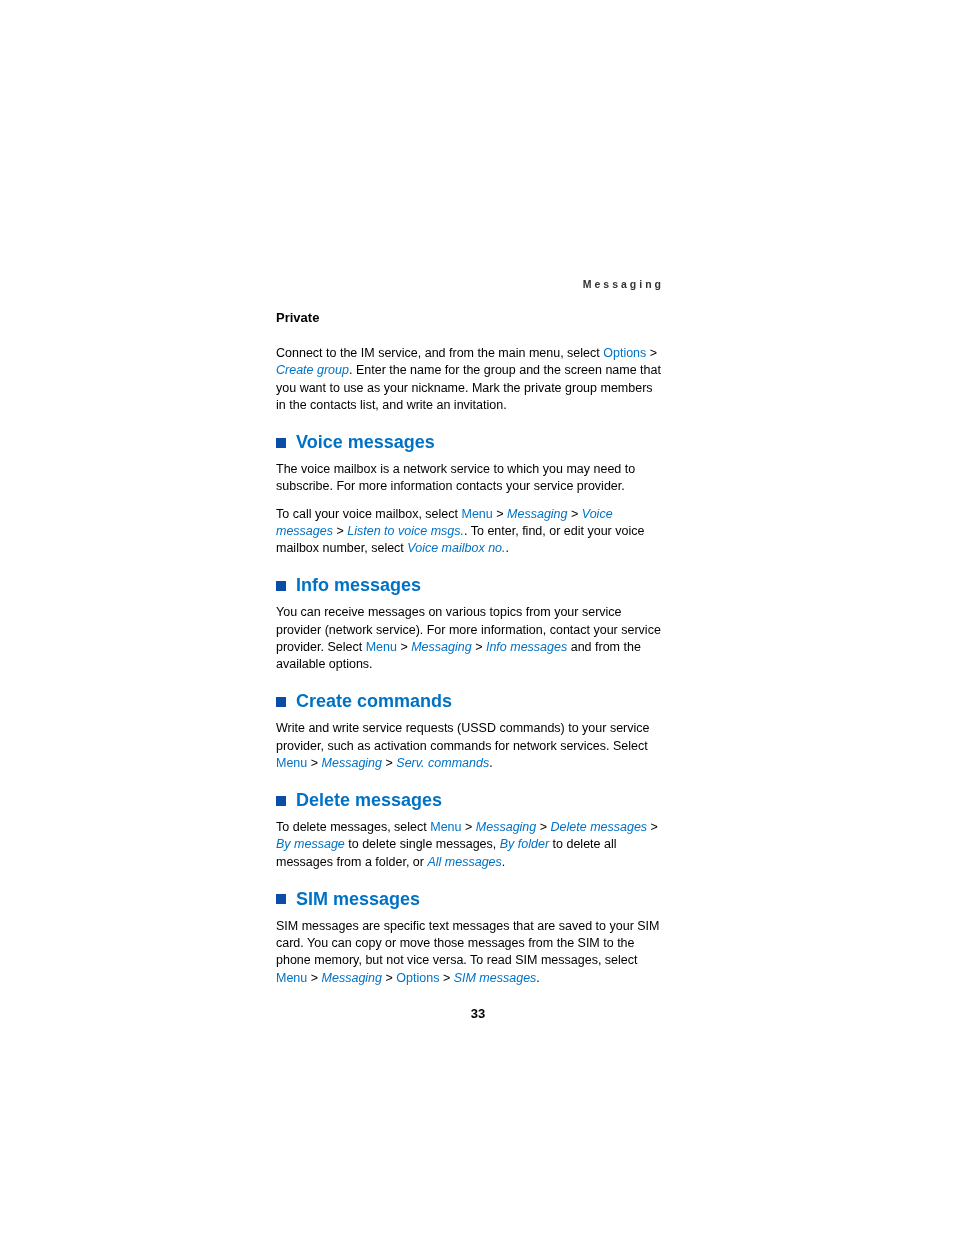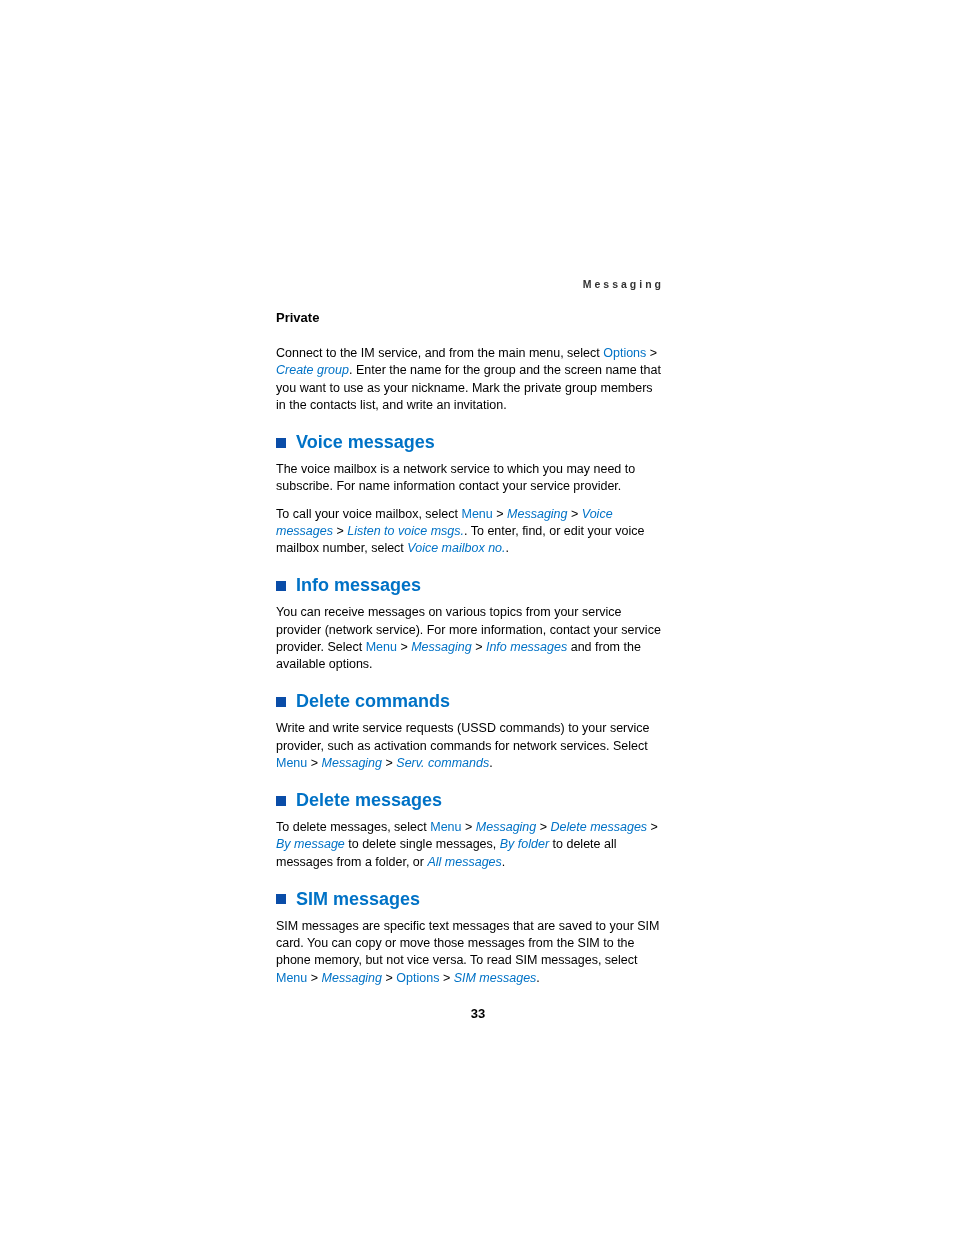--- a/index.html
+++ b/index.html
@@ -81,21 +81,21 @@
   <p class="body-text">
     <span>Connect to the IM service, and from the main menu, select </span><span class="link-plain">Options</span>
     <span class="gt">&gt;</span>
     <span class="link-italic">Create group</span><span>. Enter the name for the group and the screen name that you want to use as your nickname. Mark the private group members in the contacts list, and write an invitation.</span>
   </p>
 
   <h2 class="section-heading">
     <span class="bullet-square"></span>
     <span>Voice messages</span>
   </h2>
-  <p class="body-text">The voice mailbox is a network service to which you may need to subscribe. For name information contact your service provider.</p>
+  <p class="body-text">The voice mailbox is a network service to which you may need to subscribe. For more information contacts your service provider.</p>
   <p class="body-text">
     <span>To call your voice mailbox, select </span><span class="link-plain">Menu</span>
     <span class="gt">&gt;</span>
     <span class="link-italic">Messaging</span>
     <span class="gt">&gt;</span>
     <span class="link-italic">Voice messages</span>
     <span class="gt">&gt;</span>
     <span class="link-italic">Listen to voice msgs.</span><span>. To enter, find, or edit your voice mailbox number, select </span><span class="link-italic">Voice mailbox no.</span><span>.</span>
   </p>
 
@@ -106,21 +106,21 @@
   <p class="body-text">
     <span>You can receive messages on various topics from your service provider (network service). For more information, contact your service provider. Select </span><span class="link-plain">Menu</span>
     <span class="gt">&gt;</span>
     <span class="link-italic">Messaging</span>
     <span class="gt">&gt;</span>
     <span class="link-italic">Info messages</span><span> and from the available options.</span>
   </p>
 
   <h2 class="section-heading">
     <span class="bullet-square"></span>
-    <span>Delete commands</span>
+    <span>Create commands</span>
   </h2>
   <p class="body-text">
     <span>Write and write service requests (USSD commands) to your service provider, such as activation commands for network services. Select </span><span class="link-plain">Menu</span>
     <span class="gt">&gt;</span>
     <span class="link-italic">Messaging</span>
     <span class="gt">&gt;</span>
     <span class="link-italic">Serv. commands</span><span>.</span>
   </p>
 
   <h2 class="section-heading">

